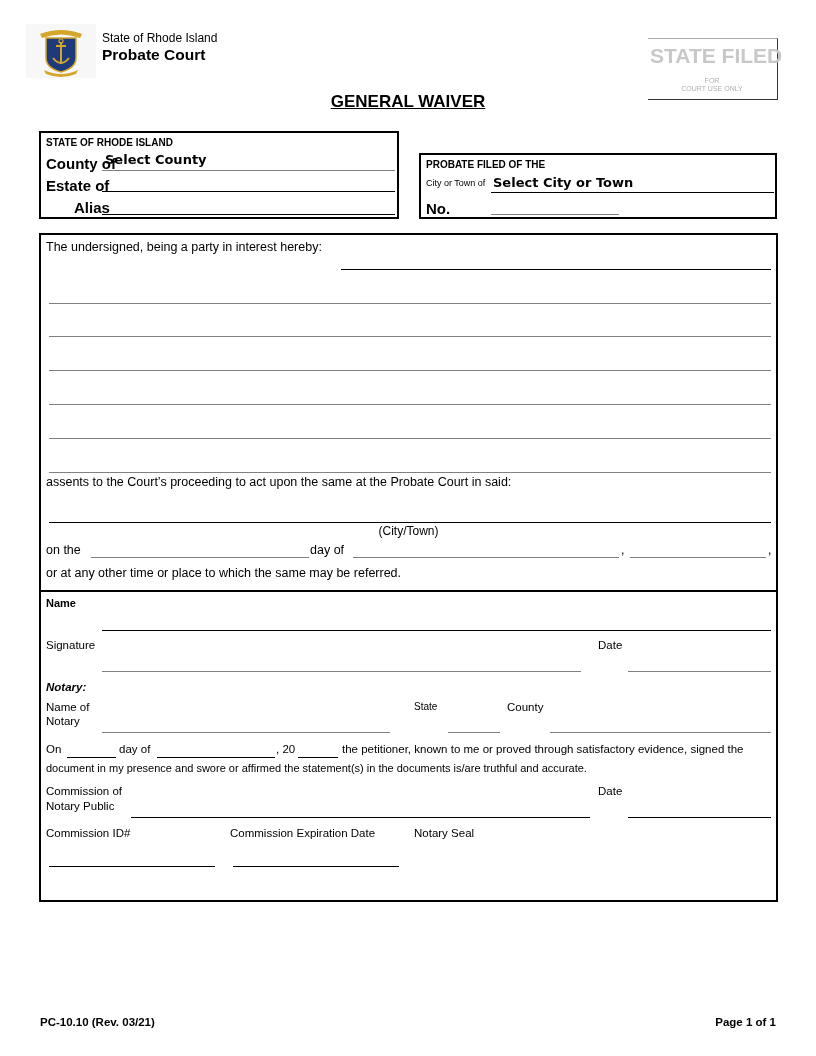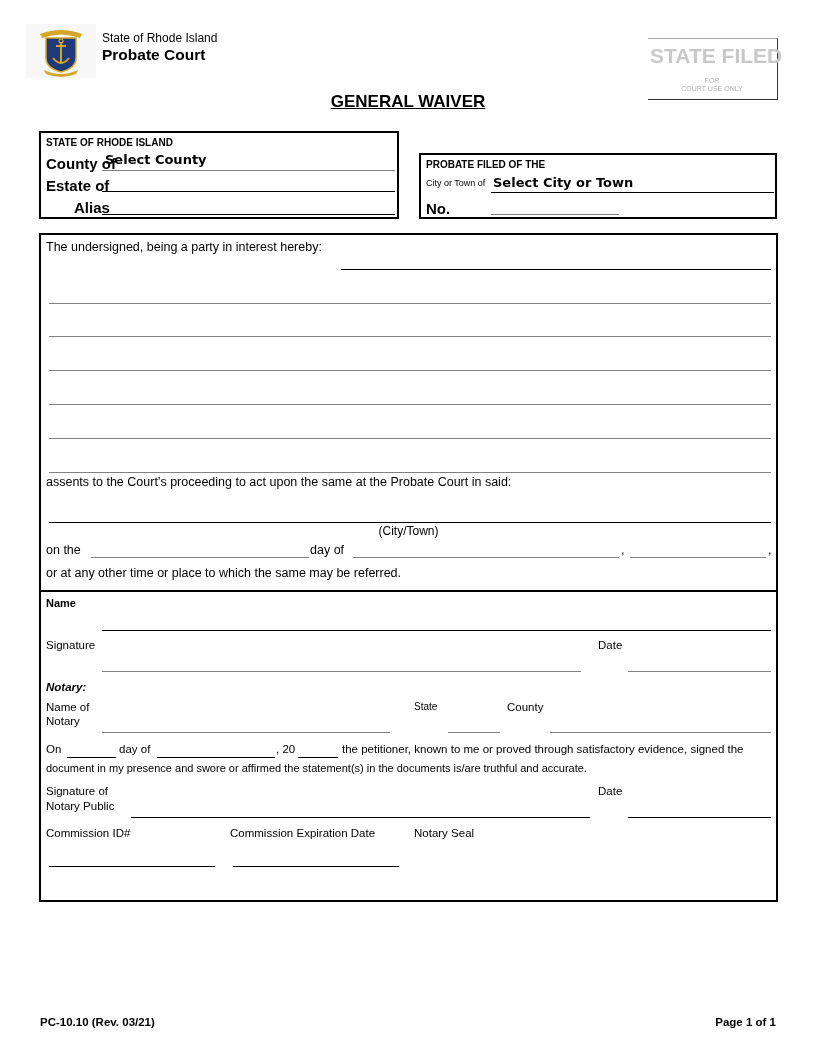--- a/index.html
+++ b/index.html
@@ -109,21 +109,21 @@
 
   <div class="t f11" style="left:5px;top:508px;font-size:11.5px;">On</div>
   <div class="line" style="left:26px;top:522px;width:49px;"></div>
   <div class="t f11" style="left:78px;top:508px;font-size:11.5px;">day of</div>
   <div class="line" style="left:116px;top:522px;width:118px;"></div>
   <div class="t f11" style="left:235px;top:508px;font-size:11.5px;">, 20</div>
   <div class="line" style="left:257px;top:522px;width:40px;"></div>
   <div class="t f11" style="left:301px;top:508px;font-size:11.5px;">the petitioner, known to me or proved through satisfactory evidence, signed the</div>
   <div class="t f11" style="left:5px;top:527px;">document in my presence and swore or affirmed the statement(s) in the documents is/are truthful and accurate.</div>
 
-  <div class="t f11" style="left:5px;top:550px;font-size:11.5px;">Signature of</div>
+  <div class="t f11" style="left:5px;top:550px;font-size:11.5px;">Commission of</div>
   <div class="t f11" style="left:5px;top:565px;font-size:11.5px;">Notary Public</div>
   <div class="t f11" style="left:557px;top:550px;font-size:11.5px;">Date</div>
   <div class="line" style="left:90px;top:582px;width:459px;"></div>
   <div class="line" style="left:587px;top:582px;width:143px;"></div>
 
   <div class="t f11" style="left:5px;top:592px;font-size:11.5px;">Commission ID#</div>
   <div class="t f11" style="left:189px;top:592px;font-size:11.5px;">Commission Expiration Date</div>
   <div class="t f11" style="left:373px;top:592px;font-size:11.5px;">Notary Seal</div>
   <div class="line" style="left:8px;top:631px;width:166px;"></div>
   <div class="line" style="left:192px;top:631px;width:166px;"></div>

